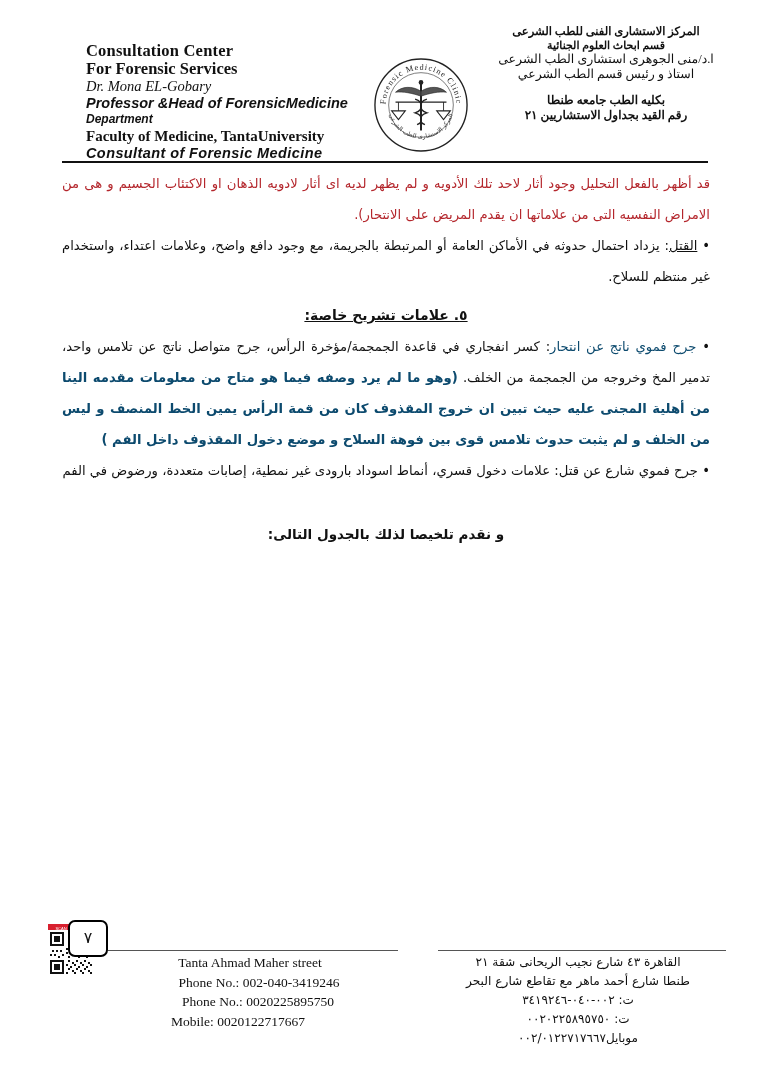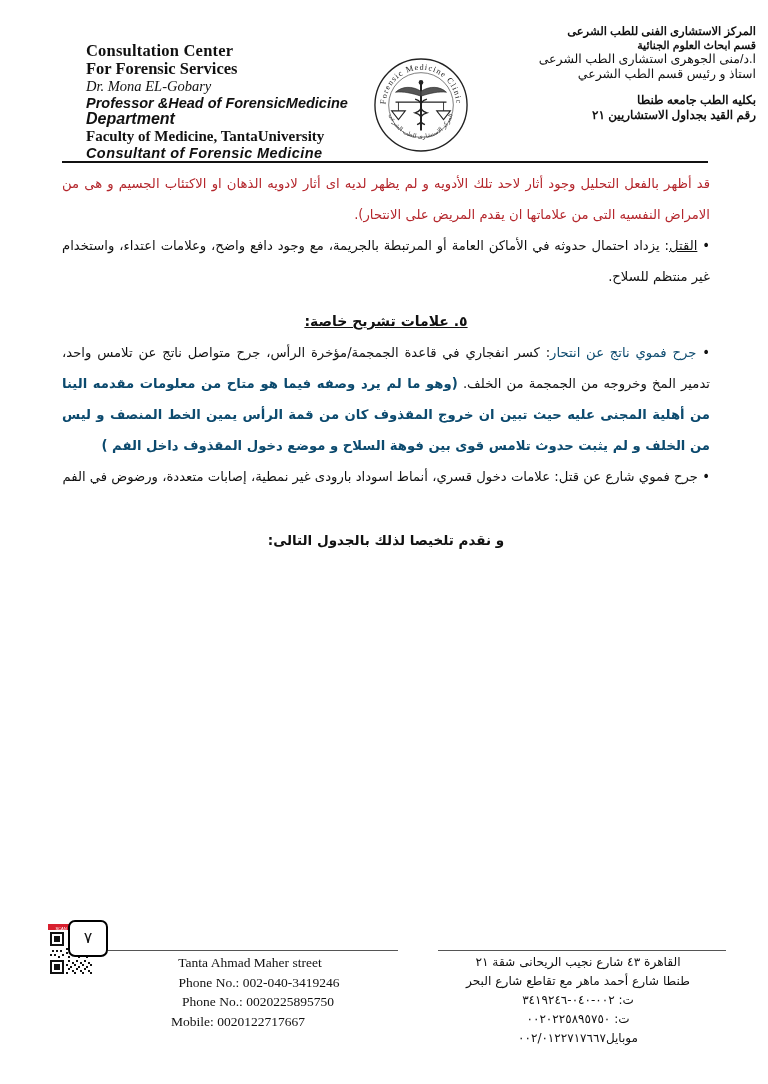--- a/index.html
+++ b/index.html
@@ -65,21 +65,21 @@
     font-family: "Liberation Sans", sans-serif;
     font-style: italic;
     font-weight: bold;
     font-size: 14.5px;
     line-height: 16px;
   }
   .lh-left .l5 {
     font-family: "Liberation Sans", sans-serif;
     font-style: italic;
     font-weight: bold;
-    font-size: 16px;
+    font-size: 12px;
     line-height: 16px;
   }
   .lh-left .l6 {
     font-family: "Liberation Serif", serif;
     font-weight: bold;
     font-size: 15px;
     line-height: 18px;
   }
   .lh-left .l7 {
     font-family: "Liberation Sans", sans-serif;
@@ -97,23 +97,23 @@
     top: 56px;
     width: 98px;
     height: 98px;
   }
 
   .lh-right {
     position: absolute;
     right: 12px;
     top: 24px;
     width: 300px;
-    text-align: right;
+    text-align: center;
     direction: rtl;
-    font-family: Liberation Sans, sans-serif;
+    font-family: Liberation Serif, serif;
   }
   .lh-right .ar1 {
     font-weight: bold;
     font-size: 11.5px;
     line-height: 14px;
     letter-spacing: -0.2px;
   }
   .lh-right .ar2 {
     font-weight: bold;
     font-size: 11px;
@@ -181,21 +181,21 @@
   .u { text-decoration: underline; }
   .red { color: #0c4a6e; }
   .bold { font-weight: bold; }
 
   .heading {
     text-align: center;
     font-size: 14px;
     font-weight: bold;
     line-height: 31px;
     text-decoration: underline;
-    margin-top: 14px;
+    margin-top: 8px;
   }
   .spacer-md { height: 34px; }
 
   .closing {
     text-align: center;
     font-weight: bold;
     font-size: 13.5px;
     line-height: 28px;
   }
 

